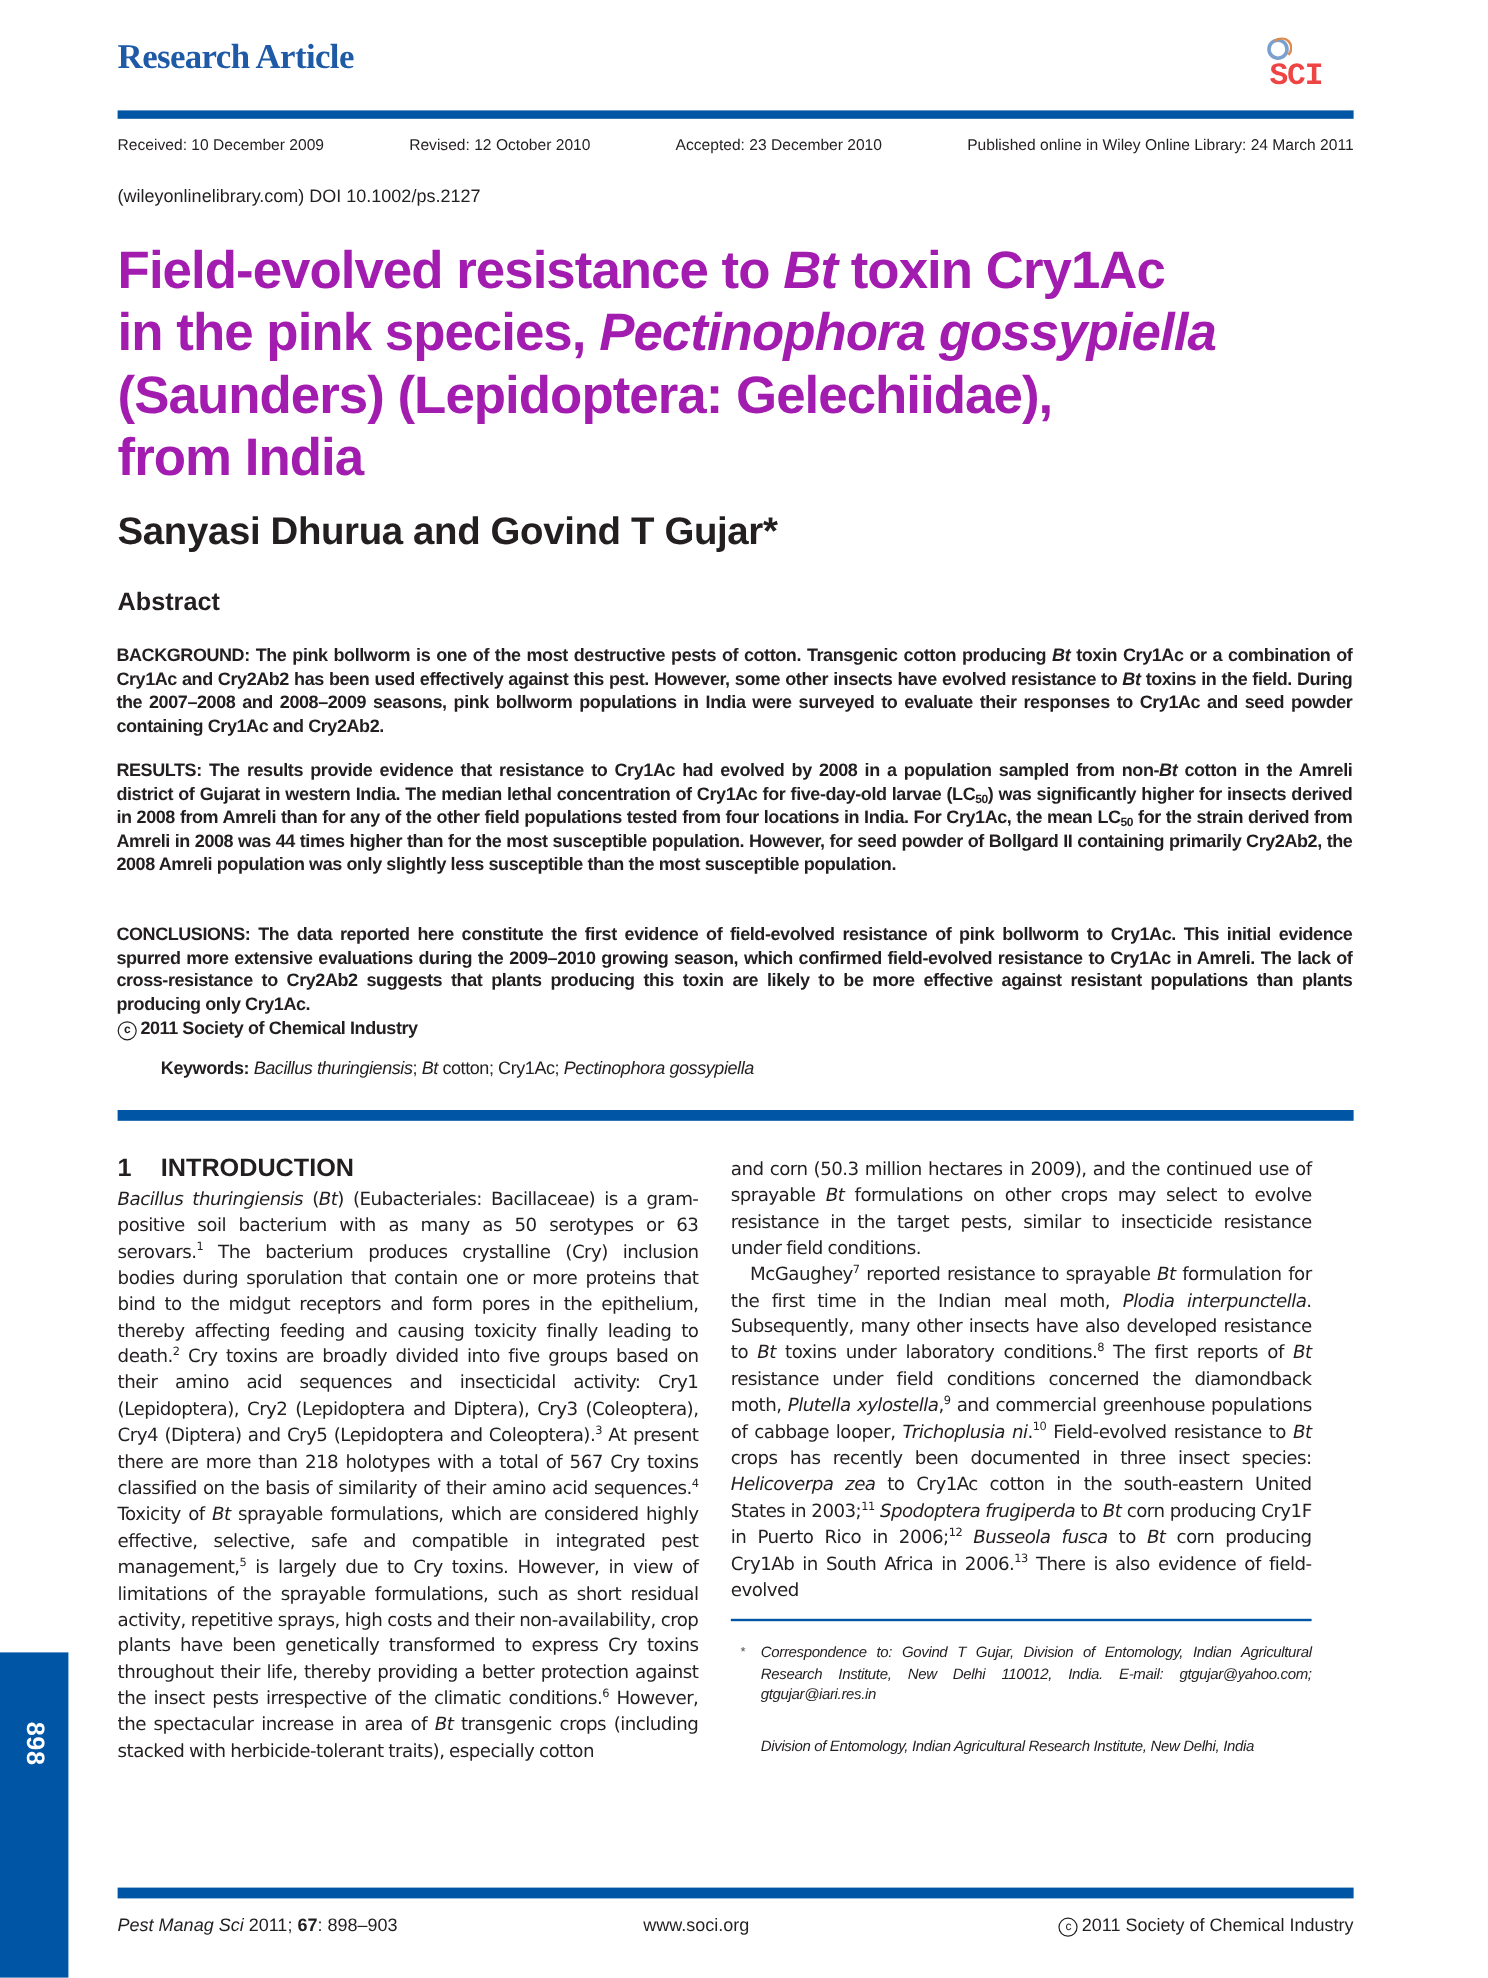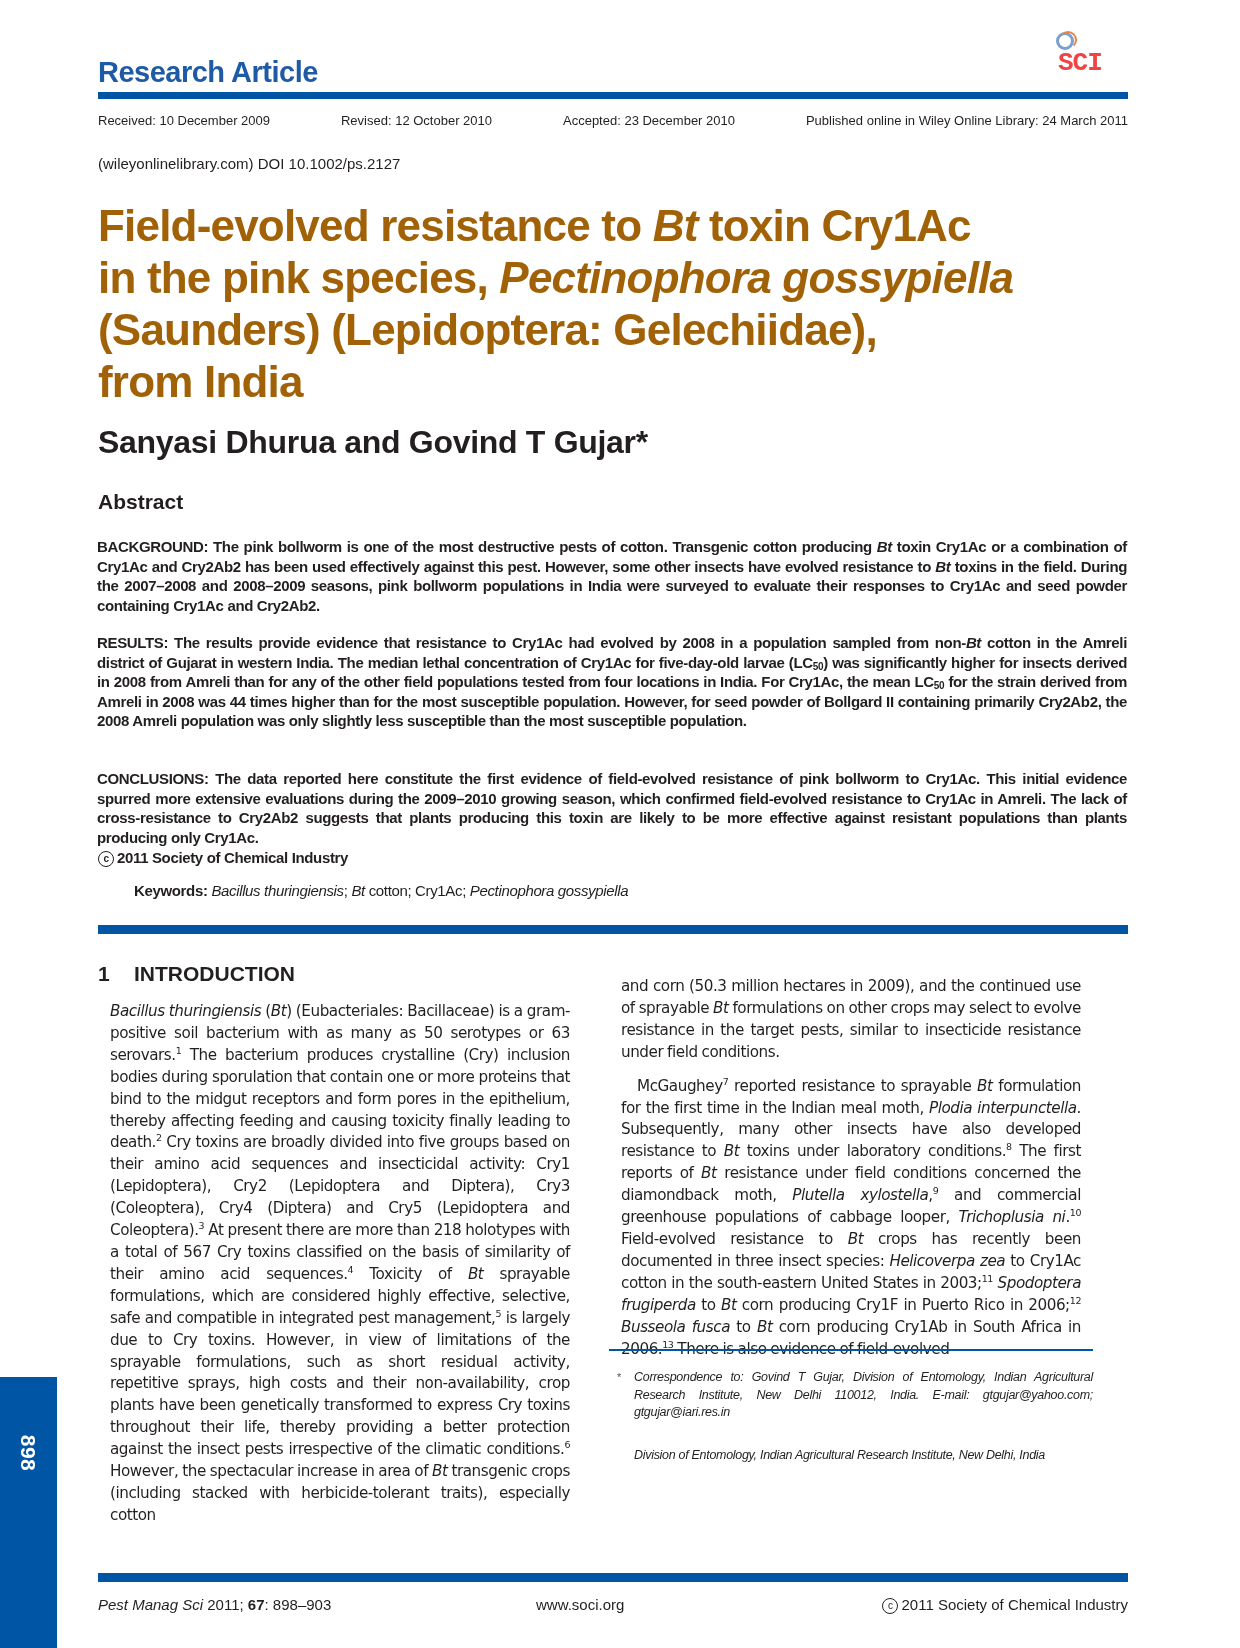--- a/index.html
+++ b/index.html
@@ -1,39 +1,39 @@
 <!DOCTYPE html>
 <html><head>
 <meta charset="utf-8">
 <style>
   html, body { margin: 0; padding: 0; background: #ffffff; }
   body { width: 1240px; height: 1648px; position: relative; overflow: hidden;
          font-family: "Liberation Sans", "DejaVu Sans", sans-serif; color: #231f20; }
   .abs { position: absolute; }
 
   
-  .journal-type { left: 98px; top: 56px; font-size: 29px; font-weight: bold; color: #1f5aa6;
-                  letter-spacing: -0.5px; font-family: Liberation Sans, sans-serif; }
+  .journal-type { left: 98px; top: 32px; font-size: 29px; font-weight: bold; color: #1f5aa6;
+                  letter-spacing: -0.5px; font-family: Liberation Serif, serif; }
   .logo { left: 1048px; top: 30px; width: 80px; height: 54px; }
   .logo .ring { position: absolute; left: 8px; top: 2px; width: 18px; height: 18px; border-radius: 50%;
                 border: 3px solid #7ba0cf; box-sizing: border-box; }
   .logo .ring2 { position: absolute; left: 11px; top: 1px; width: 18px; height: 18px; border-radius: 50%;
                  border: 2px solid #e08a4a; border-left-color: transparent; border-bottom-color: transparent;
                  box-sizing: border-box; transform: rotate(20px); }
   .logo .sci { position: absolute; left: 10px; top: 18px; font-size: 26px; font-weight: bold; color: #ef4444;
                letter-spacing: -1px; font-family: Liberation Mono, monospace; }
   .bar { left: 98px; width: 1030px; background: #0055a4; }
   .bar-top { top: 92px; height: 7px; }
   .dates { left: 98px; top: 113px; width: 1030px; display: flex; justify-content: space-between;
            font-size: 13px; color: #231f20; }
   .doi { left: 98px; top: 155px; font-size: 15px; color: #231f20; }
 
   
   .title { left: 98px; top: 200px; width: 1040px; font-size: 44px; font-weight: bold; line-height: 52px;
-           letter-spacing: -0.8px; color: #a16207; }
+           letter-spacing: -0.8px; color: #a21caf; }
   .title i { font-style: italic; }
   .authors { left: 98px; top: 424px; font-size: 32px; font-weight: bold; letter-spacing: -0.3px; }
   .abstract-heading { left: 98px; top: 490px; font-size: 21px; font-weight: bold; }
 
   .abstract { left: 97px; width: 1030px; font-size: 15px; font-weight: bold; line-height: 19.6px;
               text-align: justify; letter-spacing: -0.35px; }
   .ab-bg { top: 537px; }
   .ab-res { top: 633px; }
   .ab-con { top: 769px; }
   .abstract sub { font-size: 10px; vertical-align: -2px; line-height: 0; }
@@ -42,21 +42,21 @@
   .keywords .kw-label { font-weight: bold; }
   .bar-mid { top: 925px; height: 9px; }
 
   
   .section-heading { left: 98px; top: 962px; font-size: 21px; font-weight: bold; }
   .section-heading .num { display: inline-block; width: 36px; }
   .col { width: 484px; font-size: 15.2px; line-height: 21.9px; text-align: justify;
          font-family: "DejaVu Sans", sans-serif; letter-spacing: -0.45px; word-spacing: -0.5px; }
   .col-left { left: 98px; top: 989px; }
   .col-right { left: 609px; top: 964px; }
-  .col p { margin: 12px; }
+  .col p { margin: 0; }
   .col p.indent { text-indent: 16px; }
   .col sup, .fn sup { font-size: 9.5px; vertical-align: 6px; line-height: 0; }
 
   .fn-rule { left: 609px; top: 1349px; width: 484px; height: 2px; background: #0055a4; }
   .fn { left: 609px; width: 484px; font-size: 12.5px; line-height: 17.5px; font-style: italic;
         letter-spacing: -0.3px; text-align: justify; }
   .fn-corr { top: 1369px; padding-left: 25px; box-sizing: border-box; }
   .fn-corr .star { position: absolute; left: 8px; top: 0; font-style: normal; font-size: 11px; color: #555; }
   .fn-aff { top: 1447px; padding-left: 25px; box-sizing: border-box; }
 

